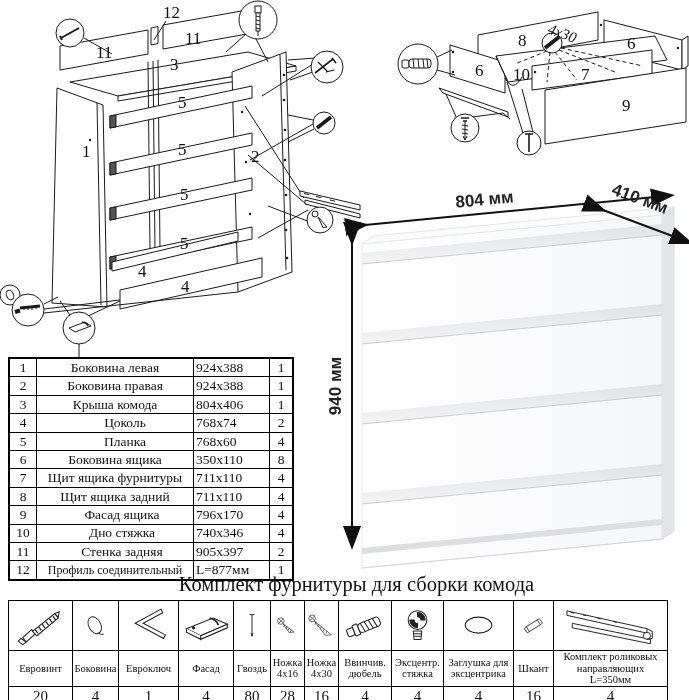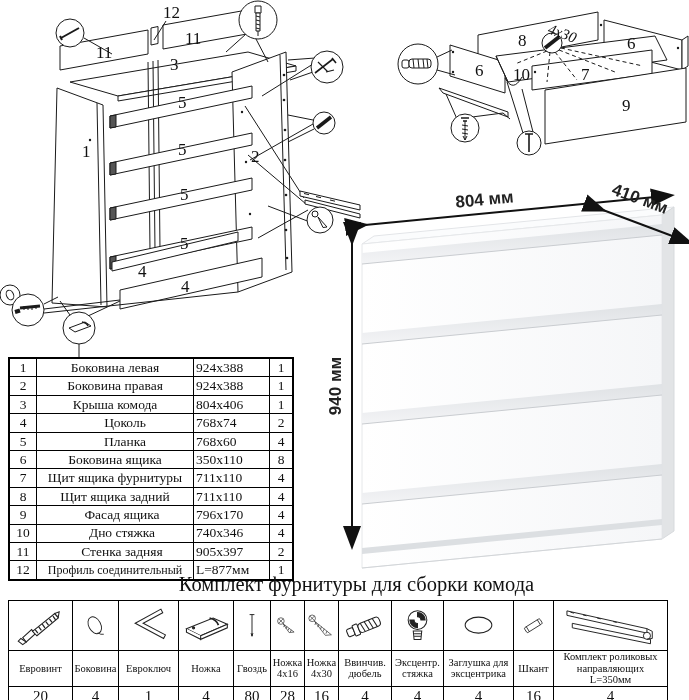--- a/index.html
+++ b/index.html
@@ -548,21 +548,21 @@
           <td>
             <svg class="kit-icon" viewBox="0 0 110 54">
               <use href="#roller-guides-icon"></use>
             </svg>
           </td>
         </tr>
       <tr class="names-row" id="kit-names-row">
           <td>Евровинт</td>
           <td>Боковина</td>
           <td>Евроключ</td>
-          <td>Ножка</td>
+          <td>Фасад</td>
           <td>Гвоздь</td>
           <td>Ножка 4x16</td>
           <td>Ножка 4x30</td>
           <td>Ввинчив. дюбель</td>
           <td>Эксцентр. стяжка</td>
           <td>Заглушка для эксцентрика</td>
           <td>Шкант</td>
           <td>Комплект роликовых направляющих L=350мм</td>
         </tr>
       <tr class="qty-row" id="kit-qty-row">

